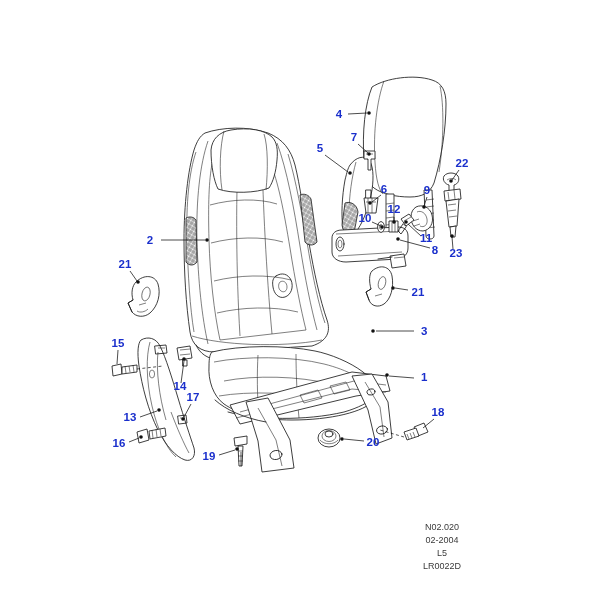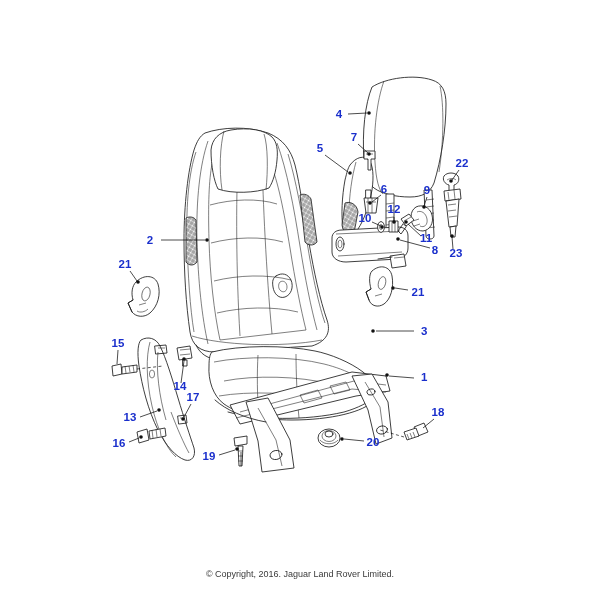--- a/index.html
+++ b/index.html
@@ -499,16 +499,21 @@
       <text class="callout-num" x="438" y="416" text-anchor="middle">18</text>
       <text class="callout-num" x="209" y="460" text-anchor="middle">19</text>
       <text class="callout-num" x="373" y="446" text-anchor="middle">20</text>
       <text class="callout-num" x="125" y="268" text-anchor="middle">21</text>
       <text class="callout-num" x="418" y="296" text-anchor="middle">21</text>
       <text class="callout-num" x="462" y="167" text-anchor="middle">22</text>
       <text class="callout-num" x="456" y="257" text-anchor="middle">23</text>
     </g>
   </svg>
 
-
-  <div class="copyright">© Copyright, 2016. Jaguar Land Rover Limited.</div>
+  <div class="footer-block">
+    <div class="footer-line">N02.020</div>
+    <div class="footer-line">02-2004</div>
+    <div class="footer-line">L5</div>
+    <div class="footer-line">LR0022D</div>
+  </div>
+
 
 </div>
 
 </body></html>

